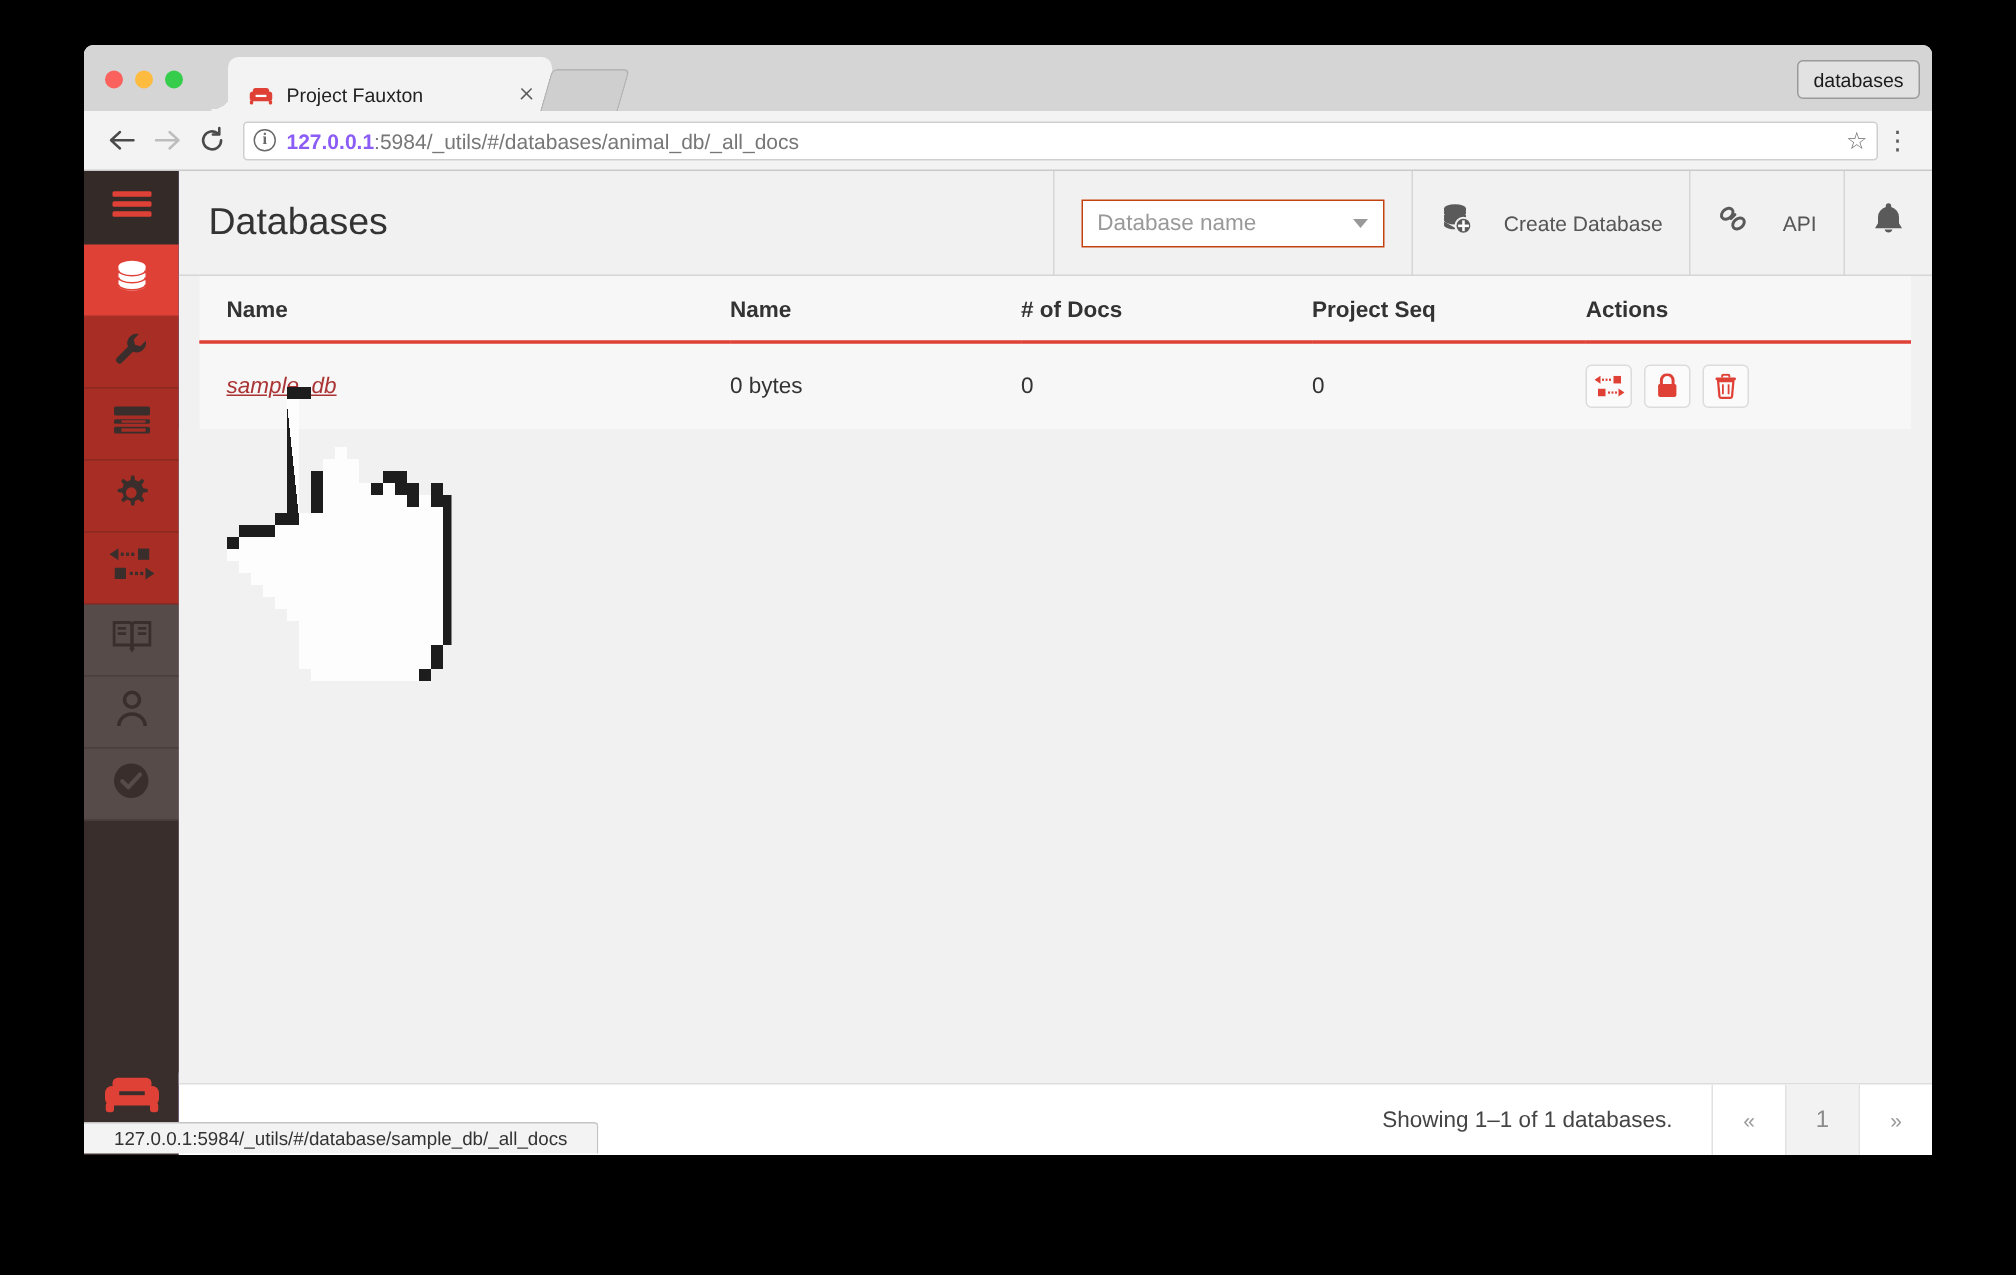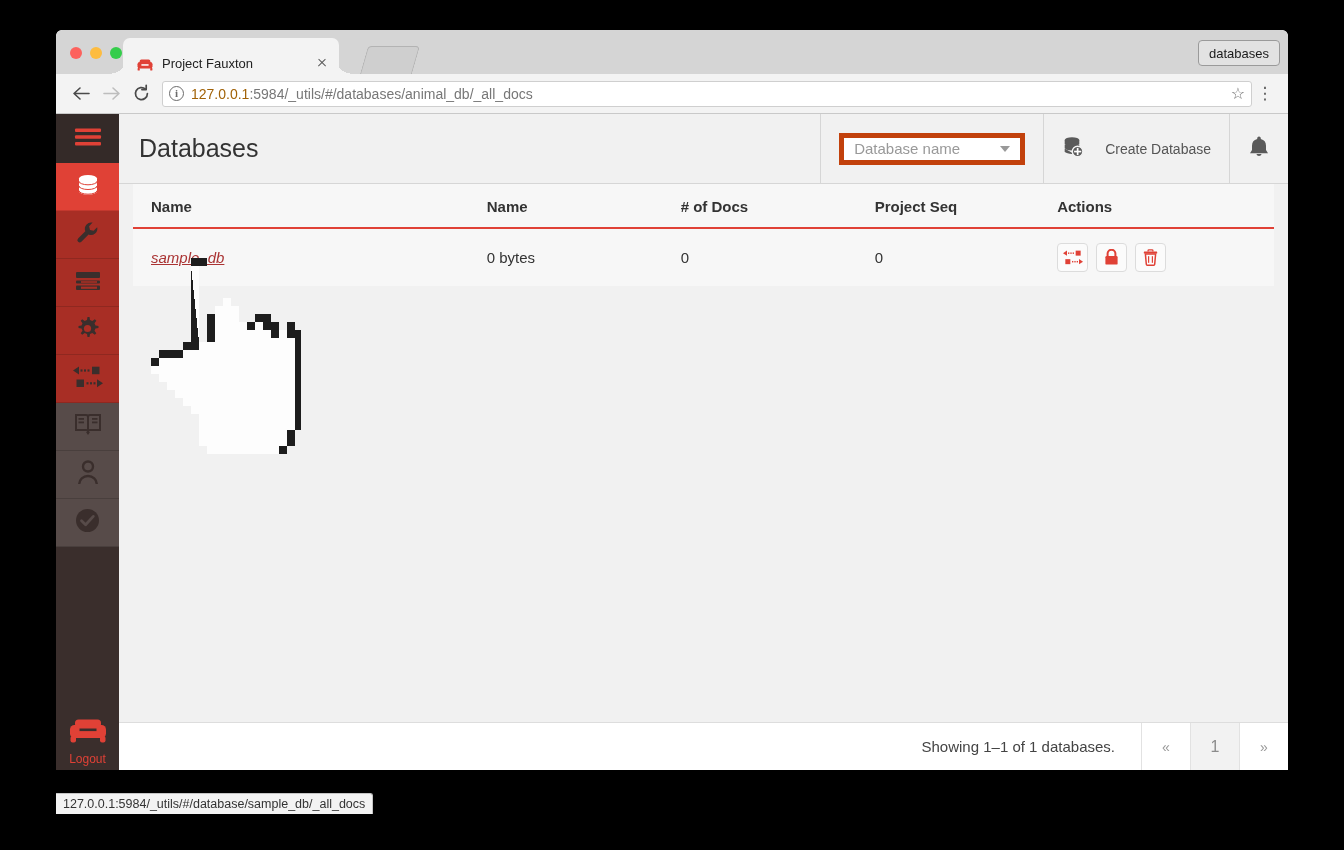--- a/index.html
+++ b/index.html
@@ -29,21 +29,21 @@
   .traffic-lights{
     position:absolute; left:14px; top:17px;
     display:flex; gap:8px;
   }
   .light{ width:12px; height:12px; border-radius:50%; }
   .light.red{ background:#fc625d; }
   .light.yellow{ background:#fdbc40; }
   .light.green{ background:#35cd4b; }
 
   #active-tab{
-    position:absolute; left:67px; top:8px;
+    position:absolute; left:96px; top:8px;
     width:216px; height:36px;
     background:#f3f3f3;
     border-radius:7px 7px 0 0;
     display:flex; align-items:center;
     padding:14px 8px 0 14px;
   }
   #active-tab:before{
     content:""; position:absolute; left:-11px; bottom:0;
     width:14px; height:15px;
     background:
@@ -109,21 +109,21 @@
     display:flex; align-items:center; padding:0 6px;
   }
   #info-icon{
     width:15px; height:15px; border-radius:50%;
     border:1.4px solid #6b6b6b; color:#6b6b6b;
     font-size:11px; line-height:12px; text-align:center;
     font-family:"Liberation Serif", serif; font-weight:bold;
     flex:0 0 auto; margin-right:7px;
   }
   #url-text{ font-size:14px; color:#777; white-space:nowrap; }
-  #url-text b{ color:#a16207; font-weight:normal; }
+  #url-text b{ color:#8b5cf6; font-weight:bold; }
   #star-icon{ flex:0 0 auto; margin-left:auto; color:#6e6e6e; font-size:16px; cursor:pointer; }
   #menu-dots{
     flex:0 0 auto; width:26px; text-align:center;
     color:#5a5a5a; font-size:17px; line-height:12px;
     letter-spacing:0; cursor:pointer;
   }
 
   
   #app{
     position:relative;
@@ -170,22 +170,22 @@
   #page-title{
     font-size:25px; color:#333; font-weight:normal;
     padding-left:20px; flex:1 1 auto;
   }
   .hdr-group{
     height:70px; display:flex; align-items:center;
     border-left:1px solid #d6d6d6; padding:0 18px;
     flex:0 0 auto; cursor:pointer;
   }
   #db-search{
-    width:186px; height:32px;
-    background:#fff; border:5px solid #c2410c;
+    width:202px; height:32px;
+    background:#fff; border:1px solid #c2410c;
     display:flex; align-items:center; padding:0 10px;
     font-size:15px; color:#999;
   }
   .caret-down{
     margin-left:auto;
     width:0;height:0;border-left:5px solid transparent;
     border-right:5px solid transparent;border-top:6px solid #999;
   }
   .hdr-label{ font-size:14px; color:#555; margin-left:21px; }
 
@@ -236,28 +236,27 @@
     width:49px; height:48px; flex:0 0 auto;
     border-left:1px solid #e2e2e2;
     display:flex; align-items:center; justify-content:center;
     font-size:14px; color:#999; cursor:pointer;
   }
   .pager.current{ background:#f2f2f2; color:#8c8c8c; font-size:16px; }
 
   
   #status-bar{
     position:absolute; left:56px; top:748px;
-    height:21px; padding:0 7px;
+    height:21px; padding:0 20px;
     background:#f3f3f3;
     border:1px solid #c4c4c4; border-left:none; border-bottom:none;
     border-radius:0 3px 0 0;
     display:flex; align-items:center;
     font-size:12.5px; color:#333;
     z-index:40;
-    margin-top:45px;
   }
 
   
   #cursor{
     position:absolute; left:145px; top:258px;
     width:156px; height:206px;
     pointer-events:none; z-index:50;
   }
 </style>
 </head>
@@ -459,20 +458,32 @@
               <path d="M2.7 8.4 v3.4 a7.3 2.8 0 0 0 14.6 0 v-3.4" fill="#5a5a5a"></path>
               <path d="M2.7 12.6 v2.6 a7.3 2.8 0 0 0 9 2.6" fill="#5a5a5a"></path>
               <circle cx="15.6" cy="15.5" r="5.3" fill="#5a5a5a" stroke="#f1f1f1" stroke-width="1.4"></circle>
               <rect x="14.8" y="11.9" width="1.7" height="7.2" fill="#fff"></rect>
               <rect x="12.1" y="14.7" width="7.2" height="1.7" fill="#fff"></rect>
             </svg>
           </span>
           <span class="hdr-label">Create Database</span>
         </div>
 
+        <div class="hdr-group">
+          <span>
+            <svg width="22" height="20" viewBox="0 0 22 20">
+              <g stroke="#5a5a5a" stroke-width="2" fill="none">
+                <ellipse cx="6.5" cy="6.5" rx="4.3" ry="3.1" transform="rotate(-40 6.5 6.5)"></ellipse>
+                <ellipse cx="14" cy="13" rx="4.3" ry="3.1" transform="rotate(-40 14 13)"></ellipse>
+                <path d="M9 9.6 L11.6 7.1" stroke-linecap="round"></path>
+              </g>
+            </svg>
+          </span>
+          <span class="hdr-label">API</span>
+        </div>
 
         <div class="hdr-group">
           <span>
             <svg width="22" height="24" viewBox="0 0 22 24">
               <path d="M11 1.5 a1.8 1.8 0 0 1 1.8 1.8 v0.7 a7 7 0 0 1 5.2 6.7 v4.2 l2 3.3 h-18 l2 -3.3 v-4.2 a7 7 0 0 1 5.2 -6.7 v-0.7 a1.8 1.8 0 0 1 1.8 -1.8 z" fill="#5a5a5a"></path>
               <path d="M8.4 19 a2.7 2.7 0 0 0 5.2 0 z" fill="#5a5a5a"></path>
             </svg>
           </span>
         </div>
       </div>

